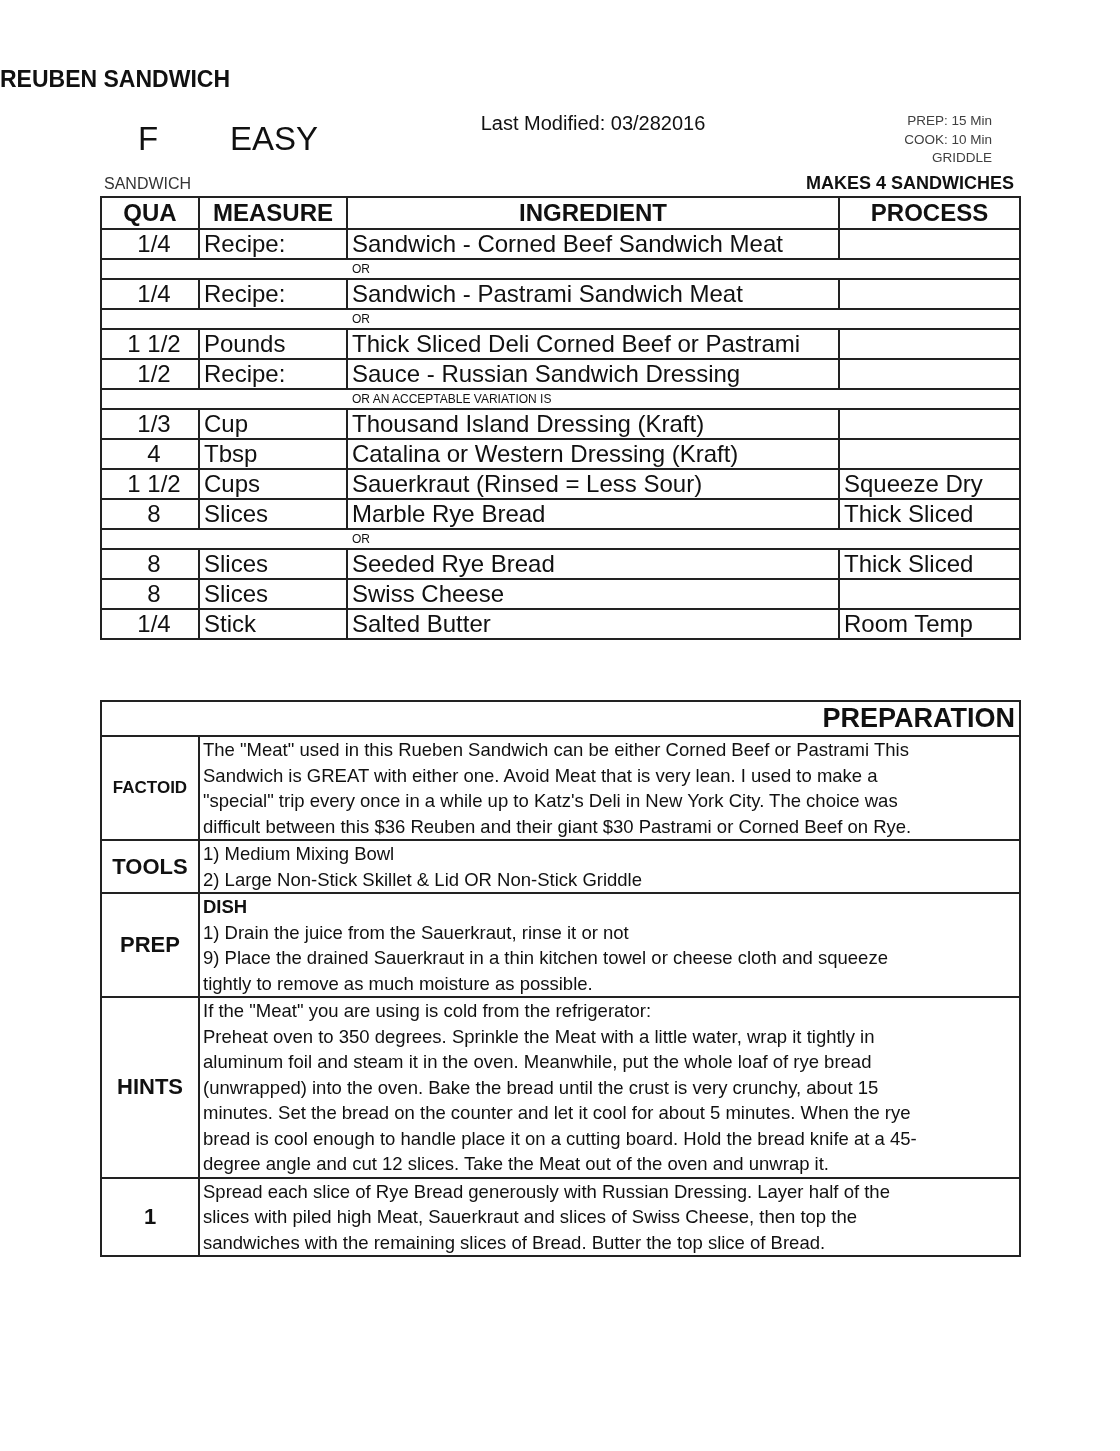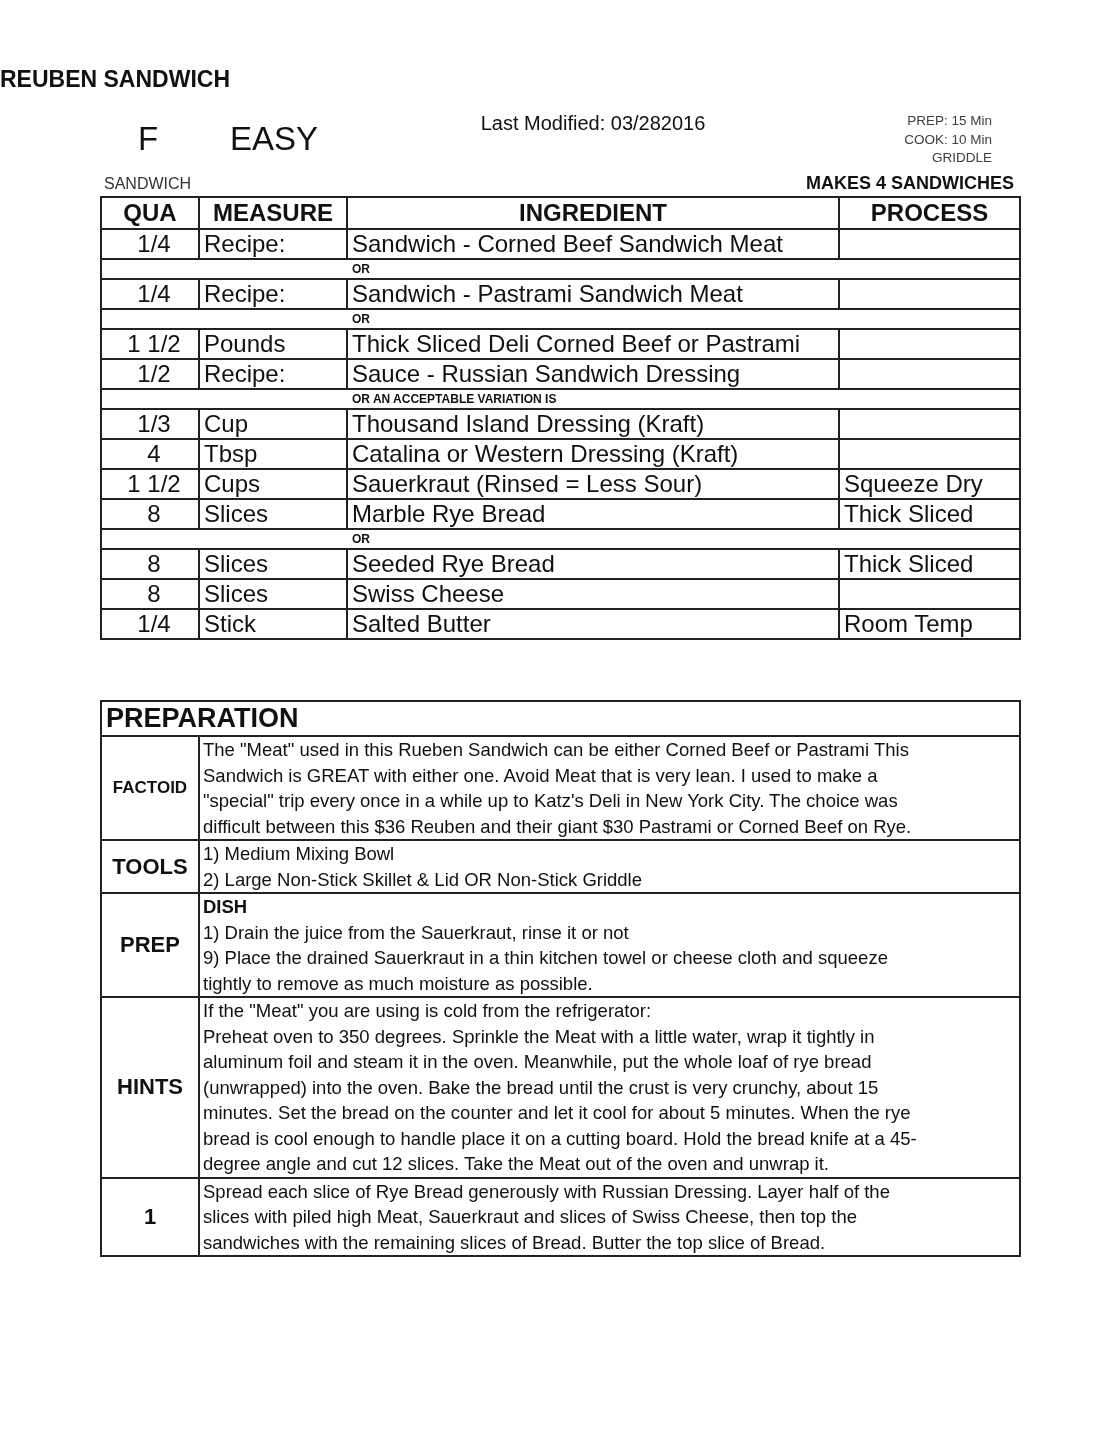--- a/index.html
+++ b/index.html
@@ -12,25 +12,25 @@
   #times { left: 862px; top: 112px; width: 130px; text-align: right; font-size: 13.5px; line-height: 18.5px; color: #404040; }
   #category { left: 104px; top: 175px; font-size: 16px; color: #333; }
   #yield { right: 106px; top: 173px; font-size: 18px; font-weight: bold; }
 
   table { border-collapse: collapse; position: absolute; left: 100px; width: 919px; table-layout: fixed; }
   td, th { border: 2px solid #222; padding: 0 4px; overflow: hidden; white-space: nowrap; }
   #ing-table { top: 196px; }
   #ing-table th { font-size: 24px; font-weight: bold; height: 30px; line-height: 30px; text-align: center; }
   #ing-table td { font-size: 24px; height: 28px; line-height: 28px; }
   #ing-table td.qua { text-align: center; padding-left: 12px; }
-  #ing-table tr.note td { font-size: 12px; font-weight: bold; height: 18px; line-height: 18px; }
+  #ing-table tr.note td { font-size: 12px; font-weight: normal; height: 18px; line-height: 18px; }
   #ing-table tr.note td .note-text { padding-left: 246px; }
 
   #prep-table { top: 700px; }
-  #prep-table th { font-size: 27px; font-weight: bold; height: 33px; line-height: 33px; text-align: left; }
+  #prep-table th { font-size: 27px; font-weight: bold; height: 33px; line-height: 33px; text-align: right; }
   #prep-table td.label { text-align: center; font-weight: bold; font-size: 22px; white-space: normal; }
   #prep-table td.label.small { font-size: 17px; }
   #prep-table td.body { font-size: 18.5px; line-height: 25.5px; white-space: normal; padding: 0 3px; vertical-align: top; }
   #prep-table td.body .bold { font-weight: bold; }
 </style>
 </head>
 <body>
 
 <div id="title" class="abs">REUBEN SANDWICH</div>
 <div id="modified" class="abs">Last Modified: 03/282016</div>

